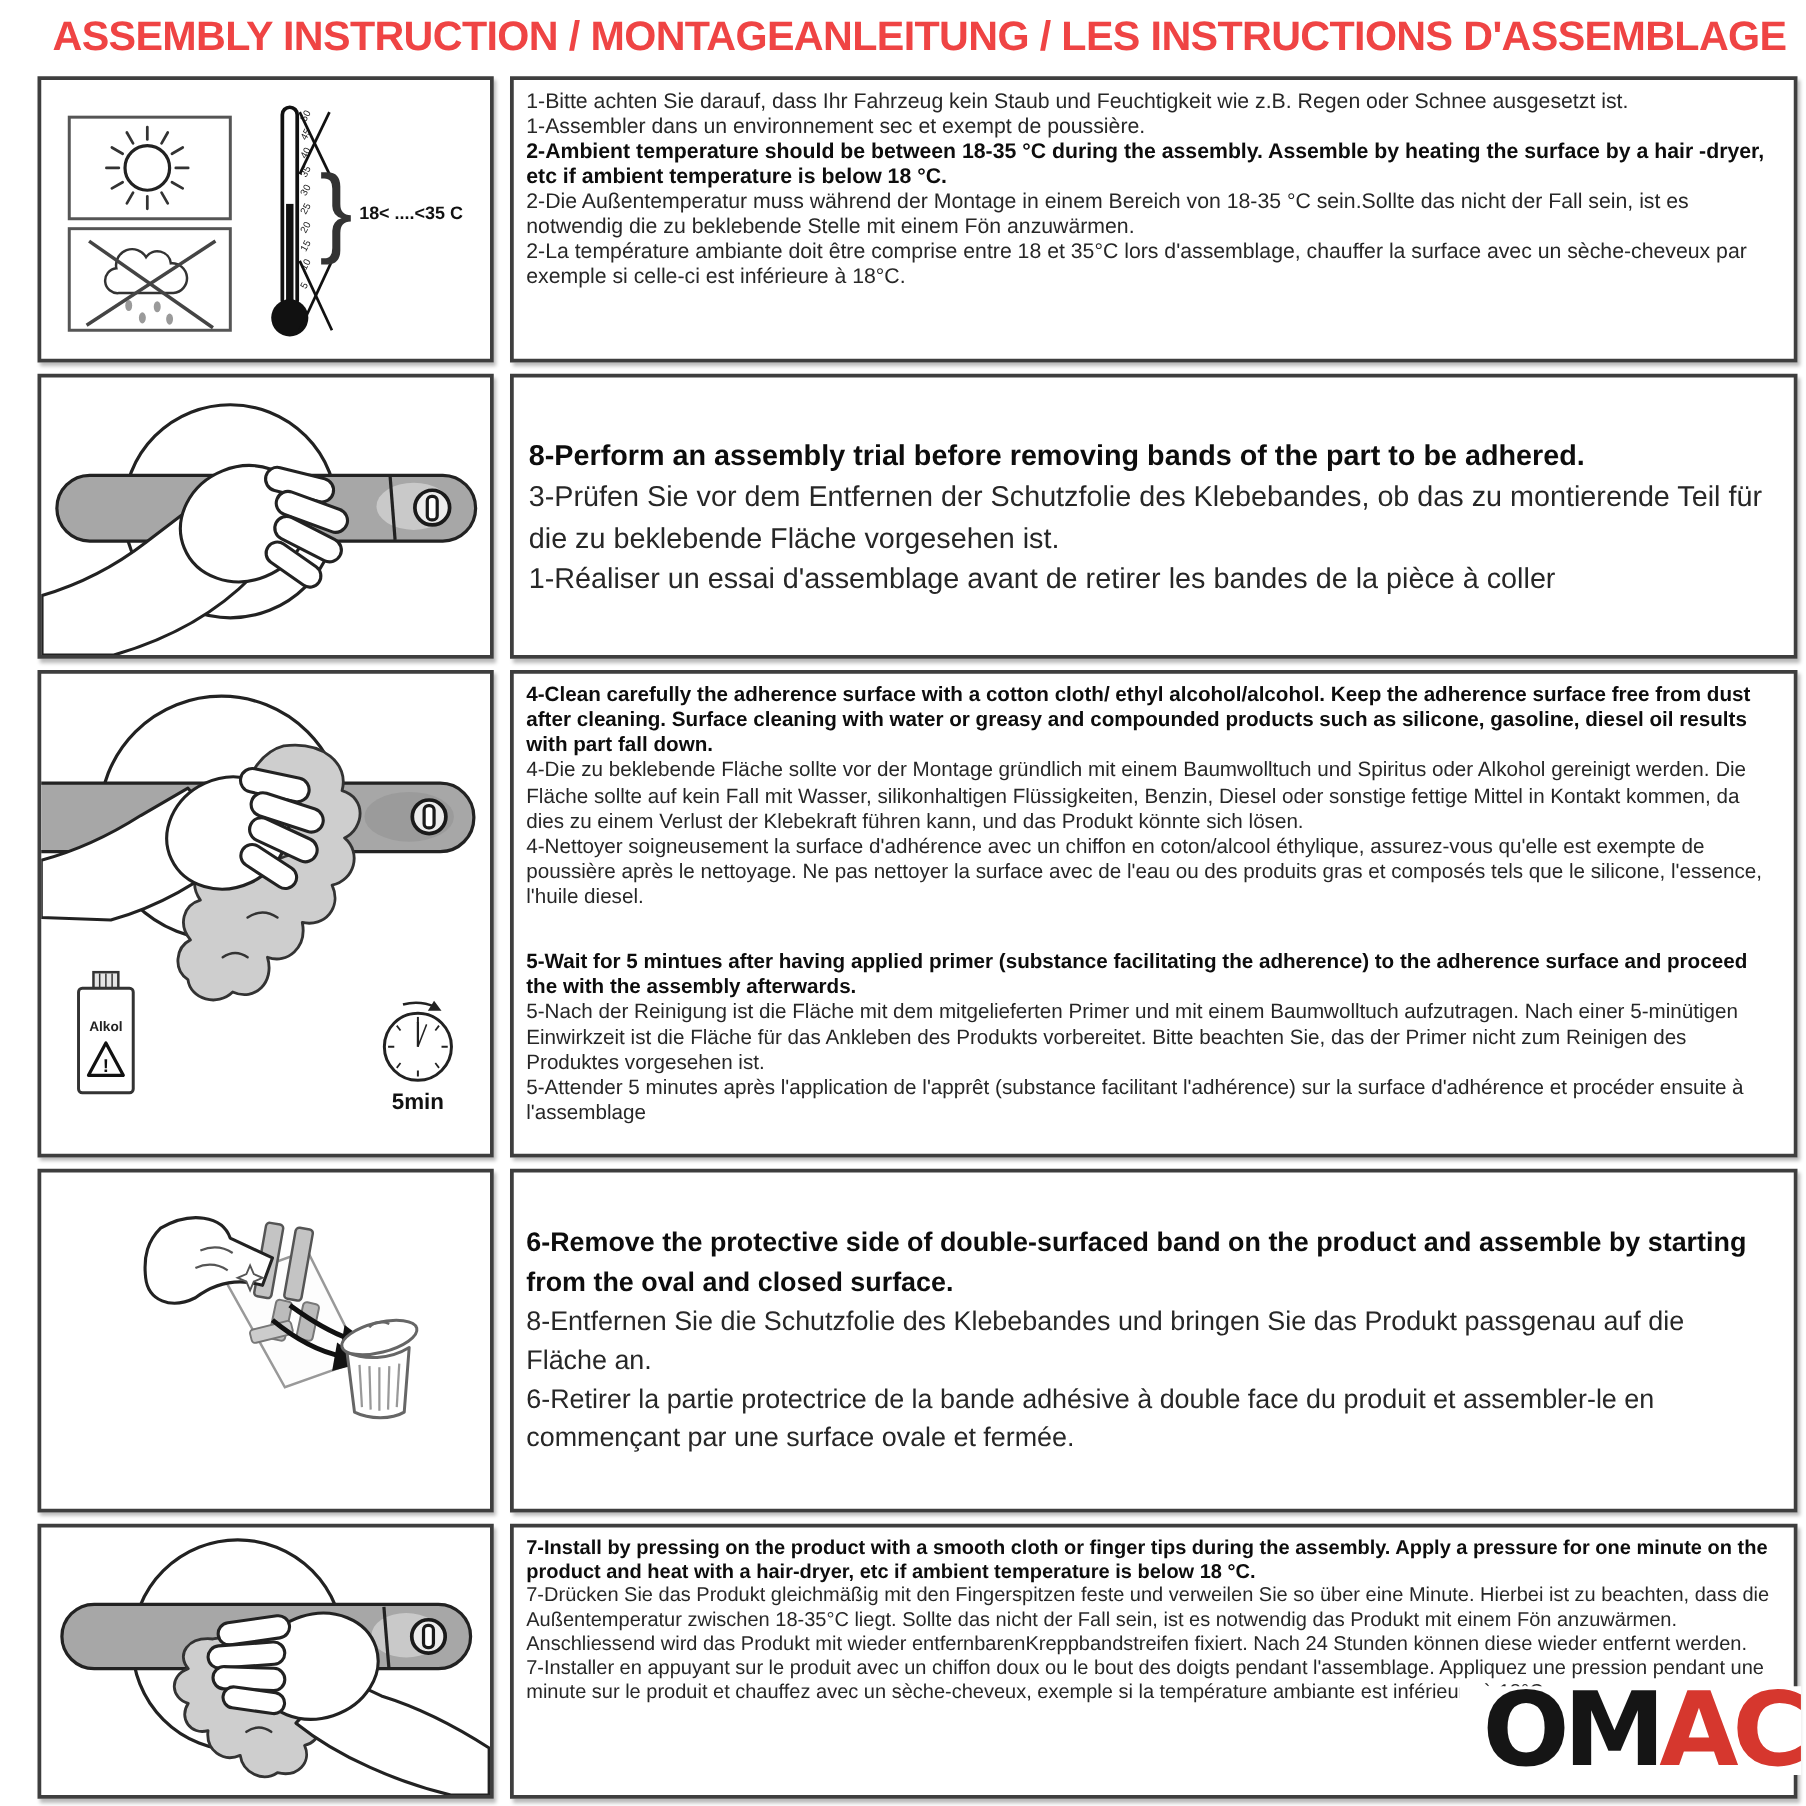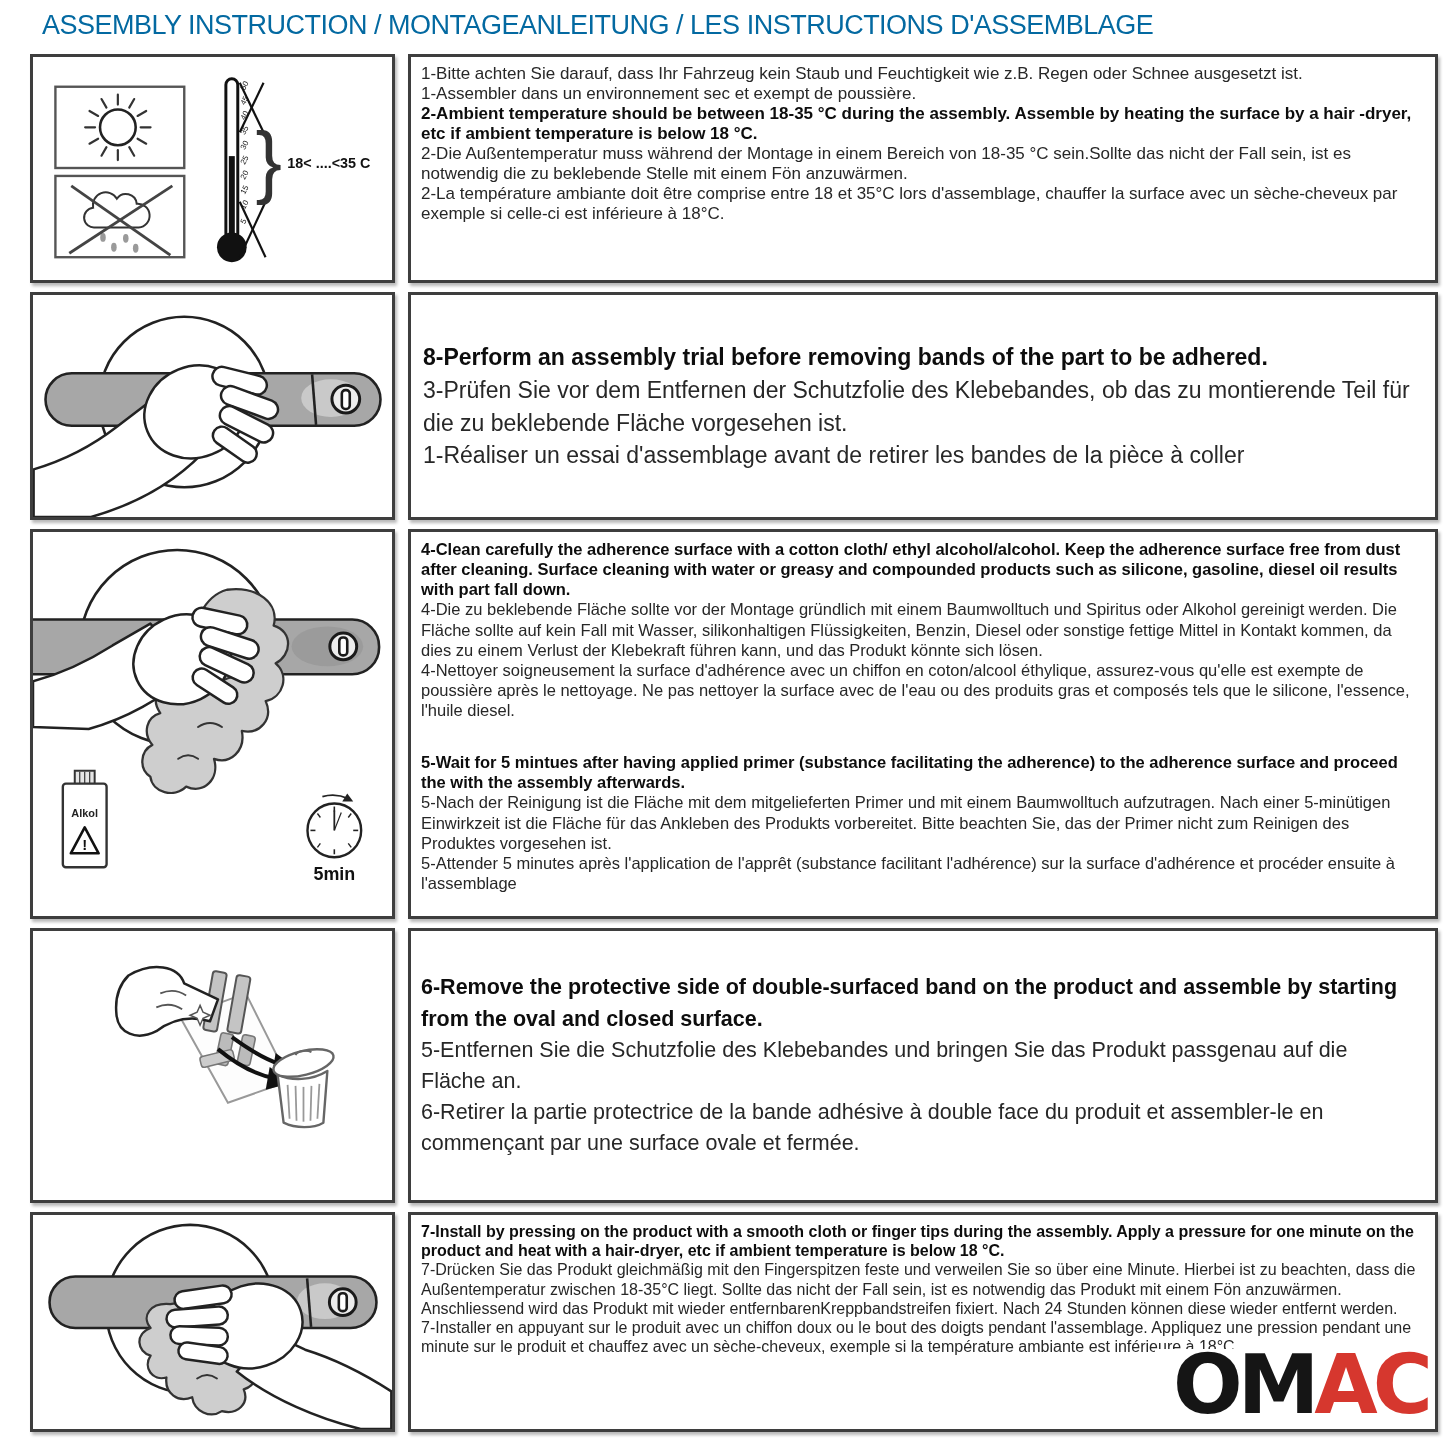--- a/index.html
+++ b/index.html
@@ -1,18 +1,18 @@
 <!DOCTYPE html>
 <html><head>
 <meta charset="utf-8">
 <style>
   * { margin:0; padding:0; box-sizing:border-box; }
   body { background:#fff; font-family:"Liberation Sans", sans-serif; }
   .page { position:relative; width:1445px; height:1445px; background:#fff; overflow:hidden; }
-  .title { color:#0369a1; font-weight:400; font-size:27px; letter-spacing:-0.5px;
+  .title { color:#ef4444; font-weight:700; font-size:33px; letter-spacing:-0.5px;
            margin:10px 8px 13px 42px; white-space:nowrap; }
   .row { display:flex; gap:13px; margin:0 7px 9px 30px; }
   .box { border:3px solid #3e3e3e; background:#fff; box-shadow:2px 3px 3px rgba(0,0,0,0.28); }
   .illus { flex:0 0 365px; width:365px; }
   .illus svg { display:block; width:100%; height:100%; }
   .txt { flex:1 1 auto; padding:7px 18px 6px 10px; overflow:hidden; }
   .txt p { color:#272727; }
   .txt p.b { font-weight:700; color:#0d0d0d; }
   .txt.center { display:flex; flex-direction:column; justify-content:center; }
   .t1 p { font-size:17px; line-height:1.18; }
@@ -28,21 +28,21 @@
   .ibox { fill:#fff; stroke:#555; stroke-width:2.4; }
   .ray  { stroke:#333; stroke-width:2.2; stroke-linecap:round; }
   .hand { fill:#fff; stroke:#222; stroke-width:2.5; stroke-linejoin:round; stroke-linecap:round; }
   .cloth{ fill:#cecece; stroke:#333; stroke-width:2.3; stroke-linejoin:round; }
   .thin { stroke:#333; fill:none; stroke-width:2; stroke-linecap:round; }
   .gray2{ stroke:#666; fill:#fff; stroke-width:2.4; stroke-linejoin:round; }
   .tick { font-size:8px; fill:#222; }
   svg text { font-family:"Liberation Sans", sans-serif; }
   .handlebody { fill:#a7a7a7; stroke:#222; stroke-width:2.6; }
   
-  .logo { position:absolute; top:1349px; right:17px; background:#fff; padding:2px 0 2px 18px;
+  .logo { position:absolute; top:1349px; right:4px; background:#fff; padding:2px 0 2px 18px;
           font-family:"DejaVu Sans", sans-serif; font-weight:700; font-size:82px;
           line-height:0.82; letter-spacing:-5px; white-space:nowrap; }
   .lg-black { color:#151515; }
   .lg-red { color:#d6372e; }
 </style>
 </head>
 <body>
 
 <div class="page">
 
@@ -232,21 +232,21 @@
           <line x1="272" y1="134" x2="272" y2="169" stroke="#999" stroke-width="1.8"></line>
           <line x1="280" y1="133" x2="279" y2="168" stroke="#999" stroke-width="1.8"></line>
           <line x1="288" y1="131" x2="286" y2="166" stroke="#999" stroke-width="1.8"></line>
           <ellipse class="gray2" cx="272" cy="110" rx="31" ry="12" transform="rotate(-14 272 110)"></ellipse>
           <path d="M264,102 a10,6 0 0 1 16,-3" fill="none" stroke="#666" stroke-width="2"></path>
         </g>
       </svg>
     </div>
     <div class="box txt t4 center">
       <p class="b">6-Remove the protective side of double-surfaced band on the product and assemble by starting from the oval and closed surface.</p>
-      <p>5-Entfernen Sie die Schutzfolie des Klebebandes und bringen Sie das Produkt passgenau auf die Fläche an.</p>
+      <p>8-Entfernen Sie die Schutzfolie des Klebebandes und bringen Sie das Produkt passgenau auf die Fläche an.</p>
       <p>6-Retirer la partie protectrice de la bande adhésive à double face du produit et assembler-le en commençant par une surface ovale et fermée.</p>
     </div>
   </div>
 
   <div class="row" style="height:220px;">
     <div class="box illus">
       <svg viewBox="0 0 361 216">
         <circle class="oln" cx="158" cy="95" r="85"></circle>
         <g>
           <rect class="handlebody" x="16" y="62" width="330" height="52" rx="26"></rect>

